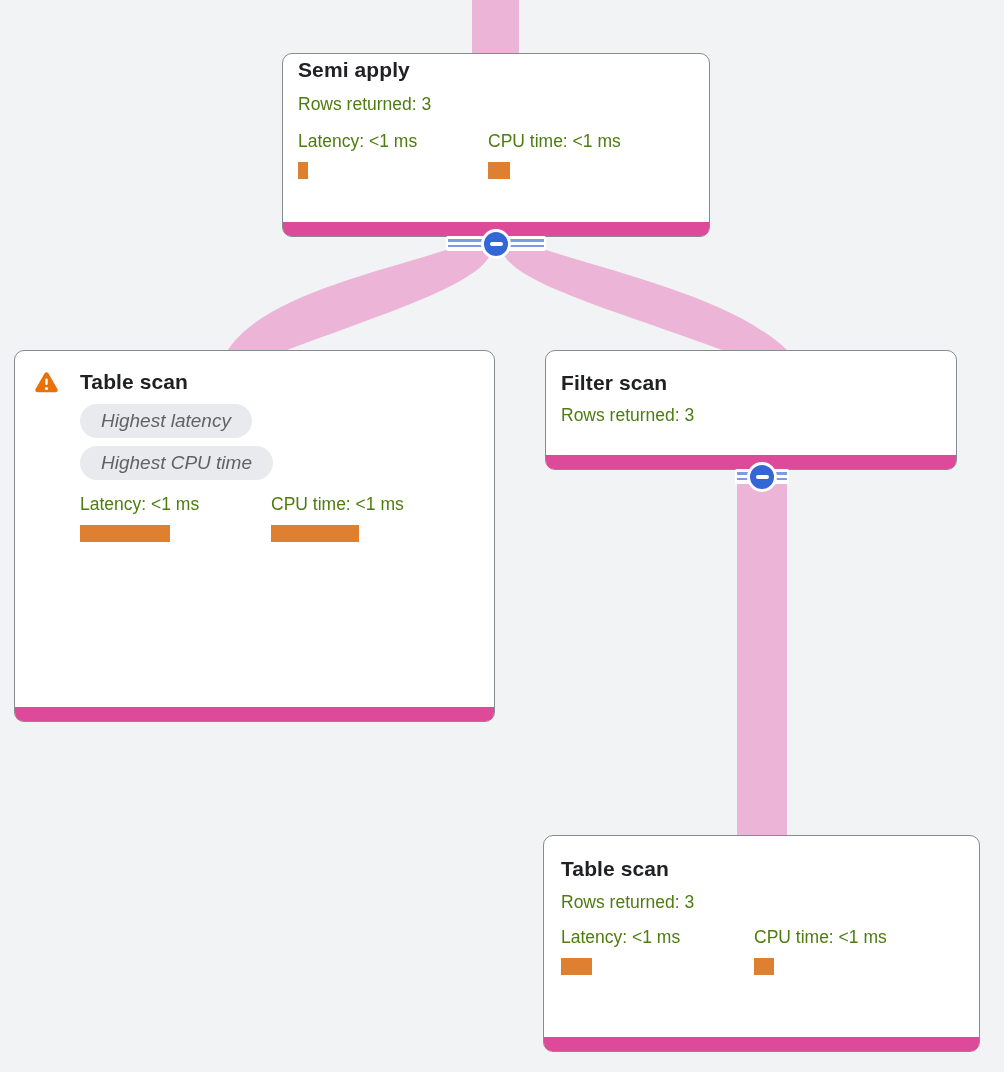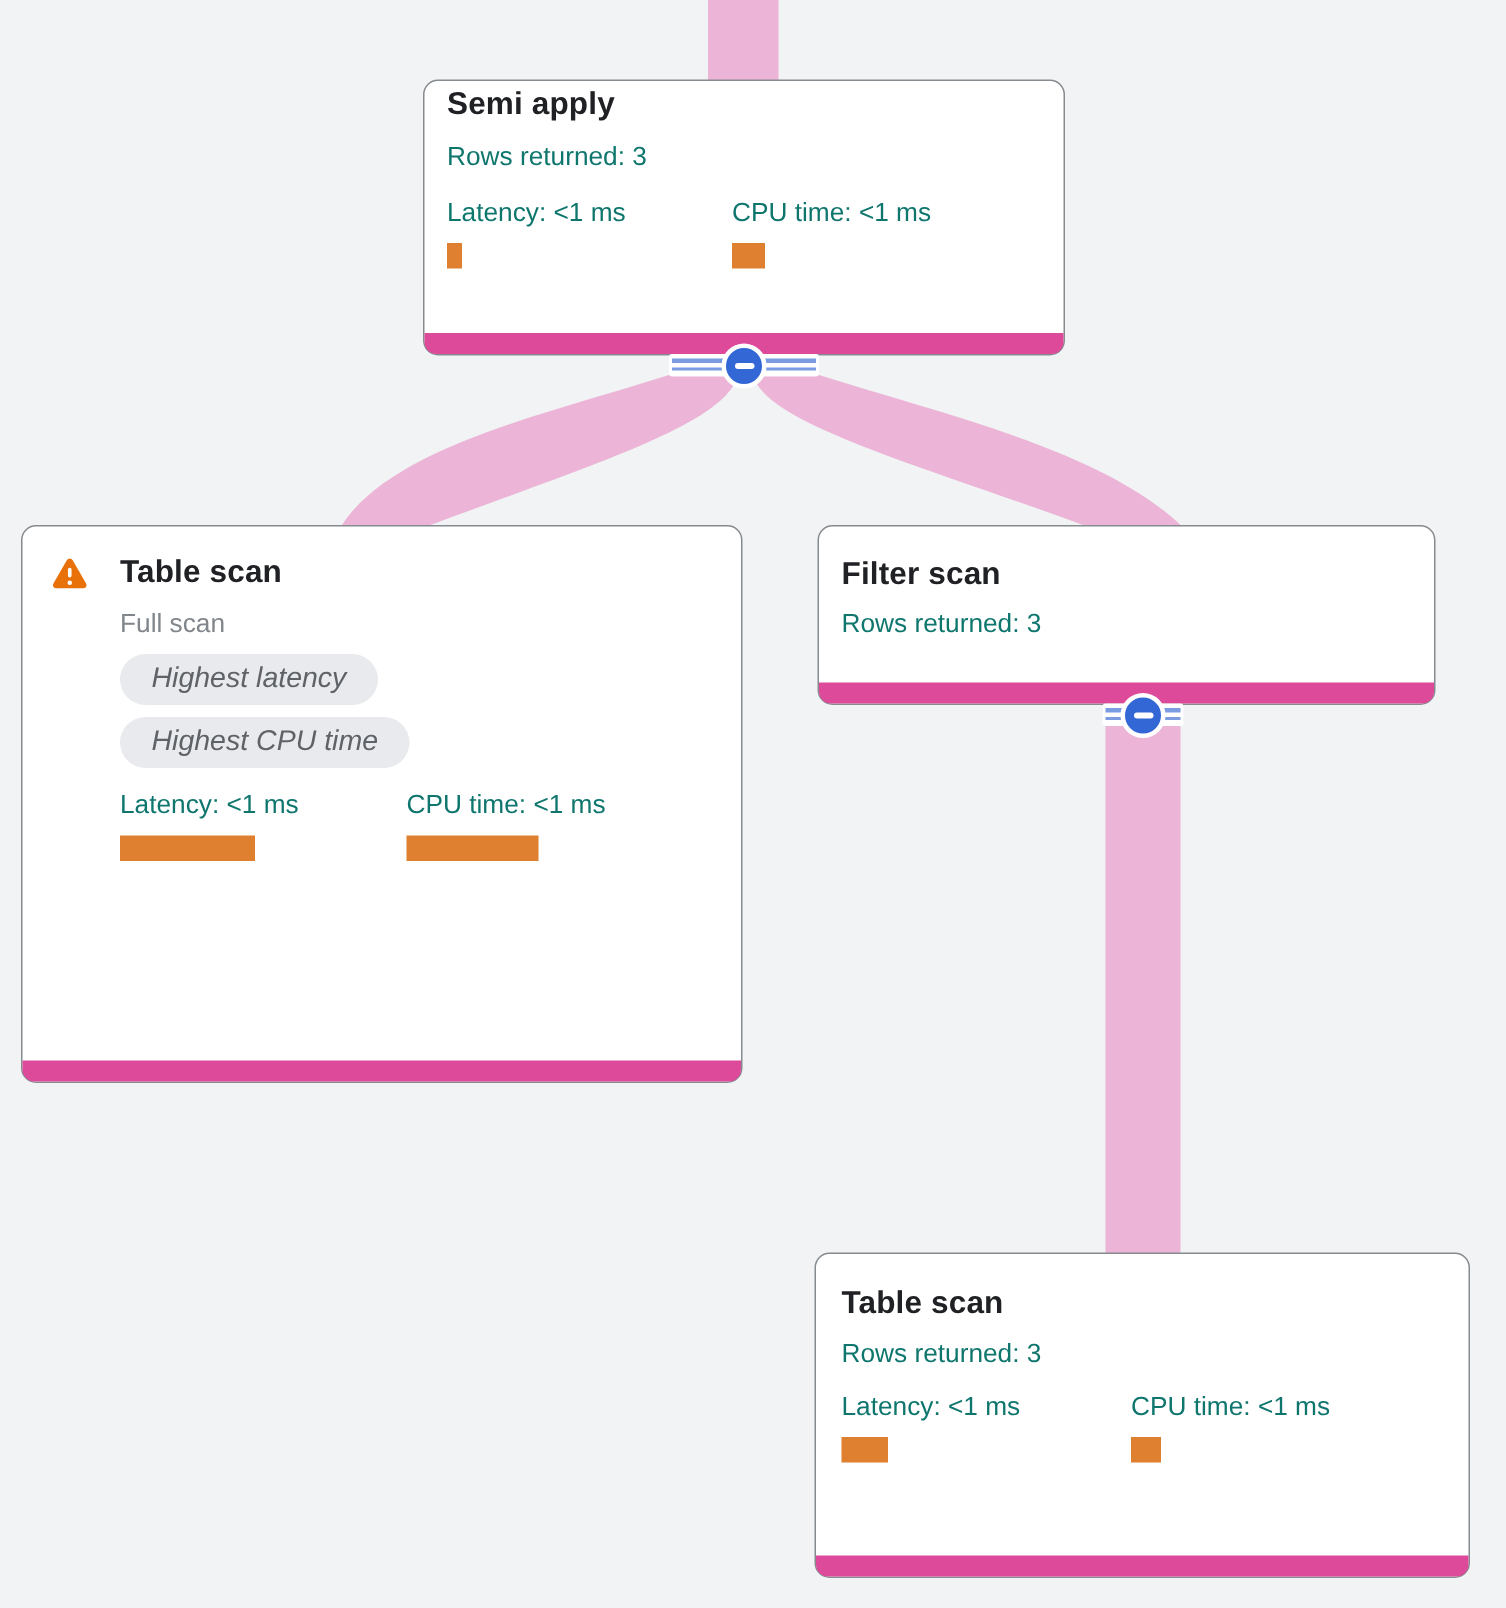--- a/index.html
+++ b/index.html
@@ -18,21 +18,21 @@
     position:absolute;z-index:1;background:#fff;
     border:1.5px solid #868b90;border-radius:10px;
     box-sizing:border-box;
   }
   .accent-bar{
     position:absolute;left:0;right:0;bottom:0;height:14px;
     background:var(--accent-bar,#de4a9a);
     border-radius:0 0 8px 8px;
   }
   .card-title{font-size:21px;font-weight:bold;letter-spacing:.1px;color:#202124;line-height:26px;}
-  .card-line{font-size:17.5px;line-height:23px;color:#0f766e;}
+  .card-line{font-size:17.5px;line-height:23px;color:#4d7c0f;}
   .card-line.muted{color:#80868b;}
 
   .card--semi{left:282px;top:53px;width:428px;height:184px;padding:3px 16px 0 15px;}
   .card--semi .card-title{margin-bottom:10px;}
   .card--semi .rows{margin-bottom:14px;}
 
   .card--singers{left:14px;top:350px;width:481px;height:372px;padding:18px 16px 0 65px;}
   .card--singers .warn{position:absolute;left:19px;top:20px;width:25px;height:23px;}
   .card--singers .card-title{margin-bottom:9px;}
   .card--singers .sub{margin-bottom:7px;}
@@ -109,21 +109,20 @@
   <div class="accent-bar"></div>
 </div>
 
 <div class="card card--singers">
   <svg class="warn" viewBox="0 0 24 22">
     <path d="M10.2 2.2 L1.55 17.2 a2.1 2.1 0 0 0 1.82 3.15 h17.26 a2.1 2.1 0 0 0 1.82-3.15 L13.8 2.2 a2.08 2.08 0 0 0 -3.6 0 Z" fill="var(--warning,#e8710a)"></path>
     <rect x="10.85" y="7.2" width="2.3" height="6.2" rx="1.15" fill="#fff"></rect>
     <circle cx="12" cy="16.7" r="1.45" fill="#fff"></circle>
   </svg>
   <div class="card-title">Table scan</div>
-  <div class="card-line muted scan-type">Full scan</div>
   <div class="badge-stack">
     <span class="badge">Highest latency</span>
     <span class="badge">Highest CPU time</span>
   </div>
   <div class="metrics" style="margin-top:13px;">
     <div class="metric">
       <div class="card-line">Latency: &lt;1 ms</div>
       <div class="bar" style="width: 90px;"></div>
     </div>
     <div class="metric">

